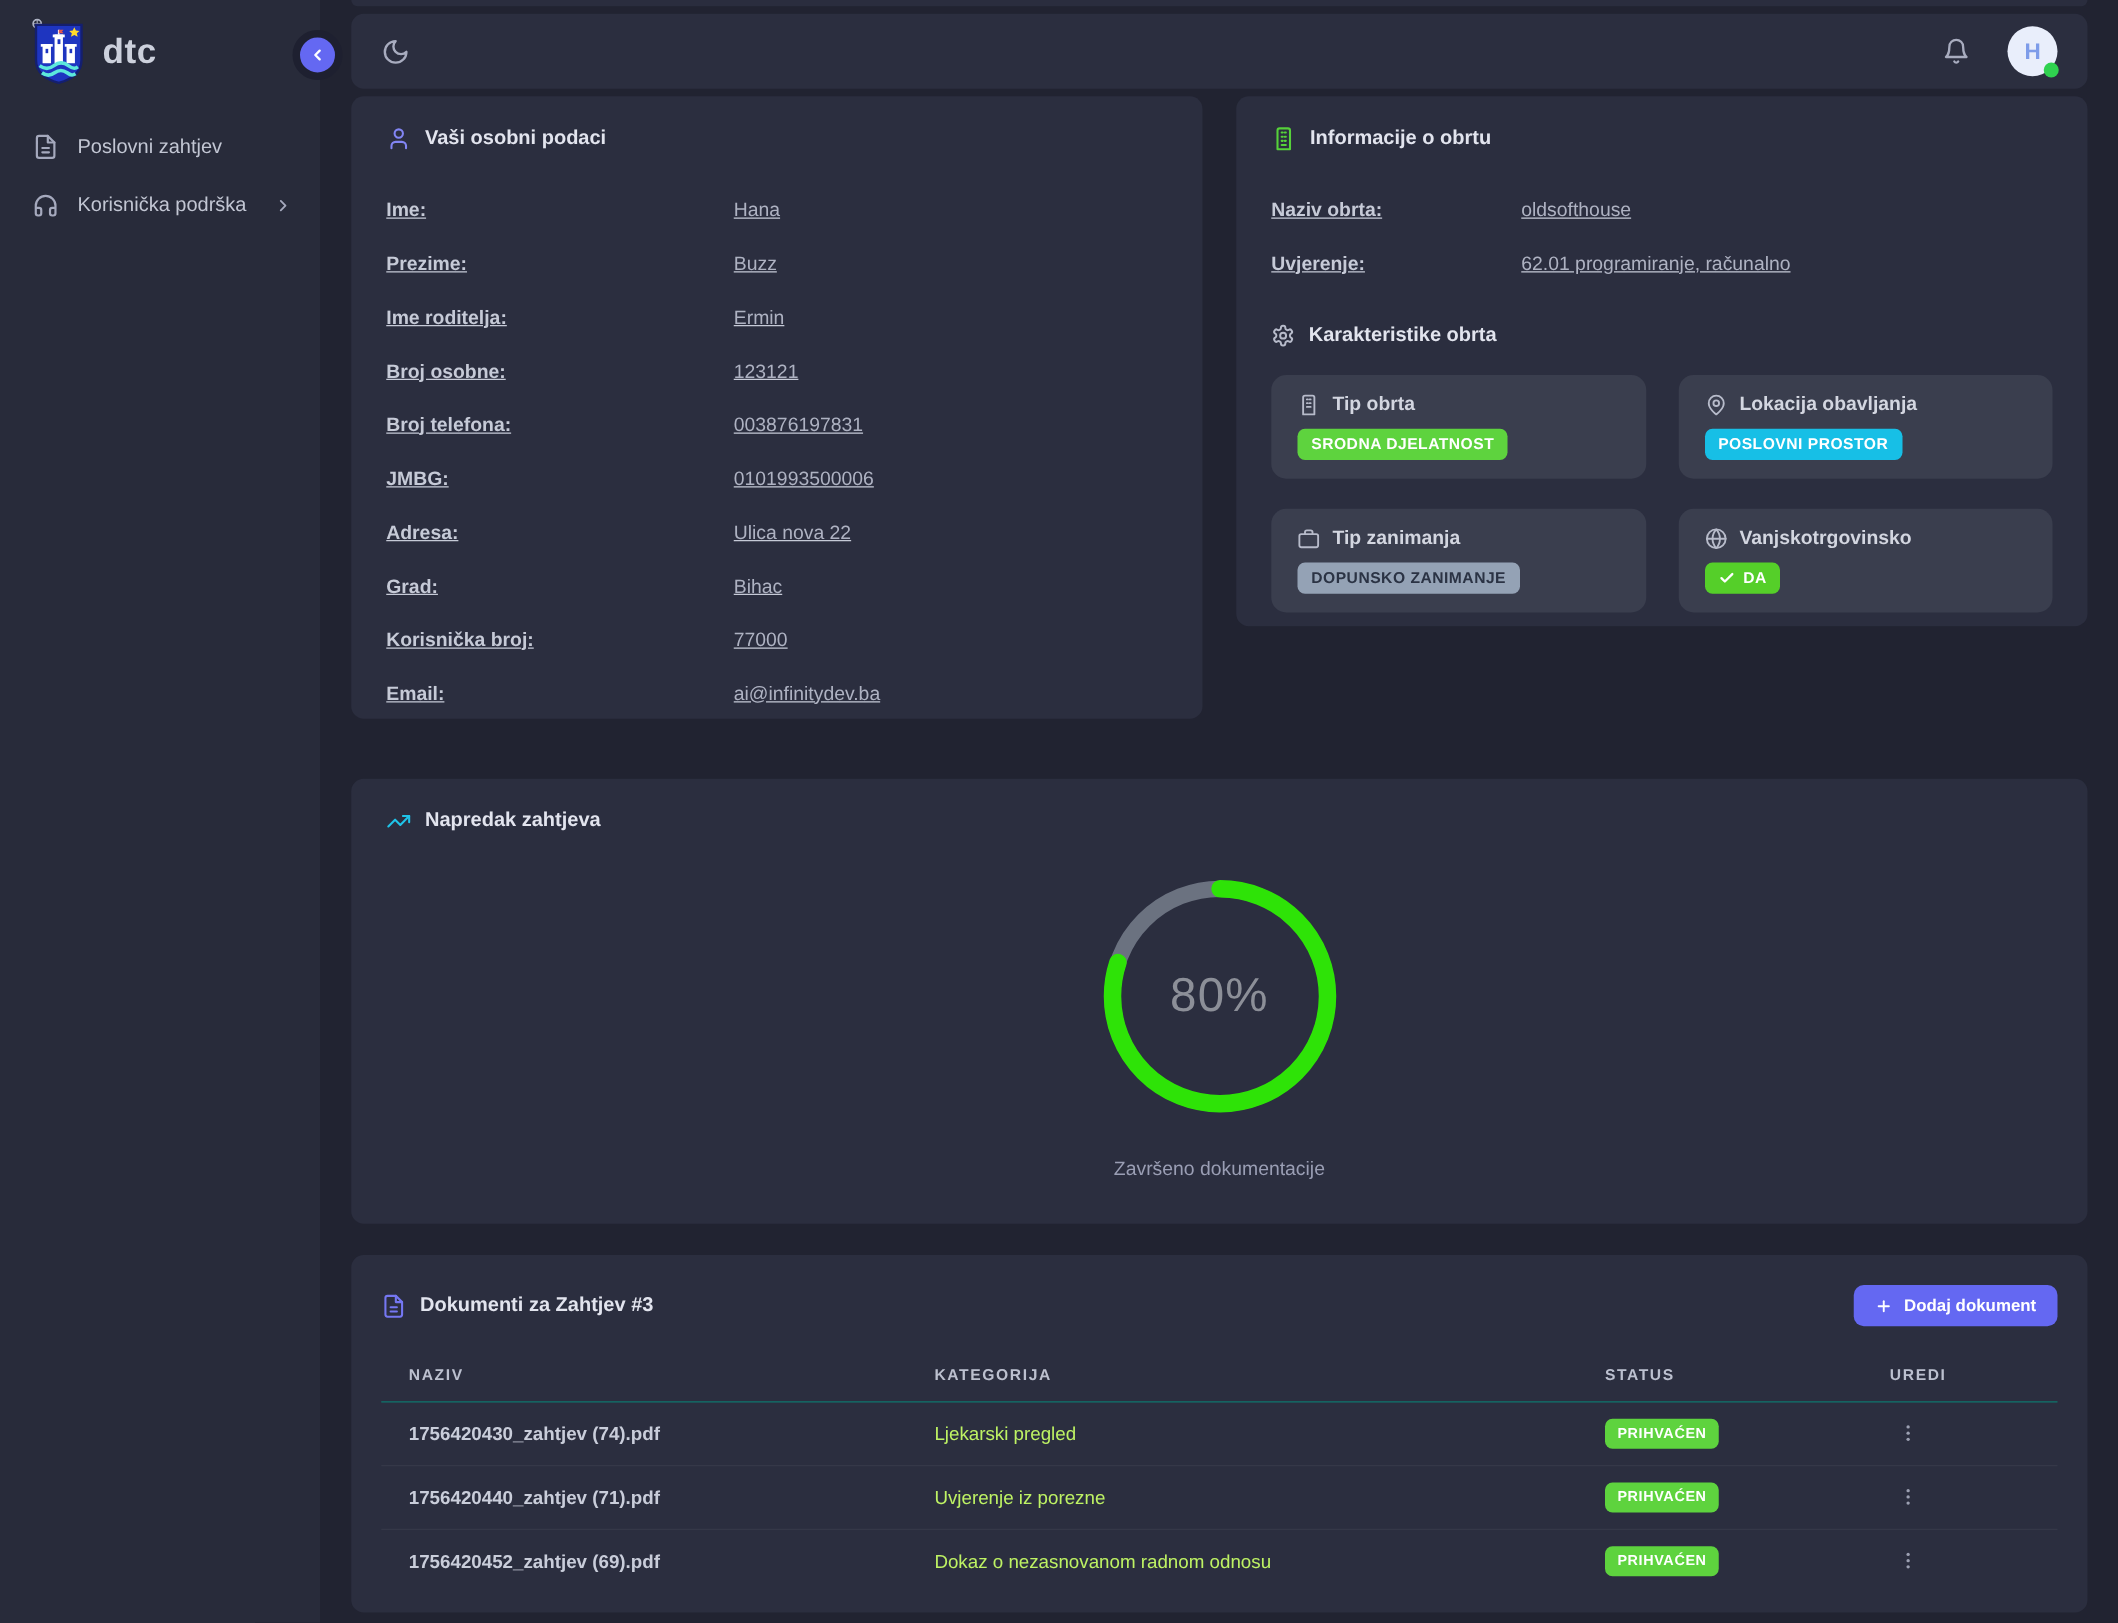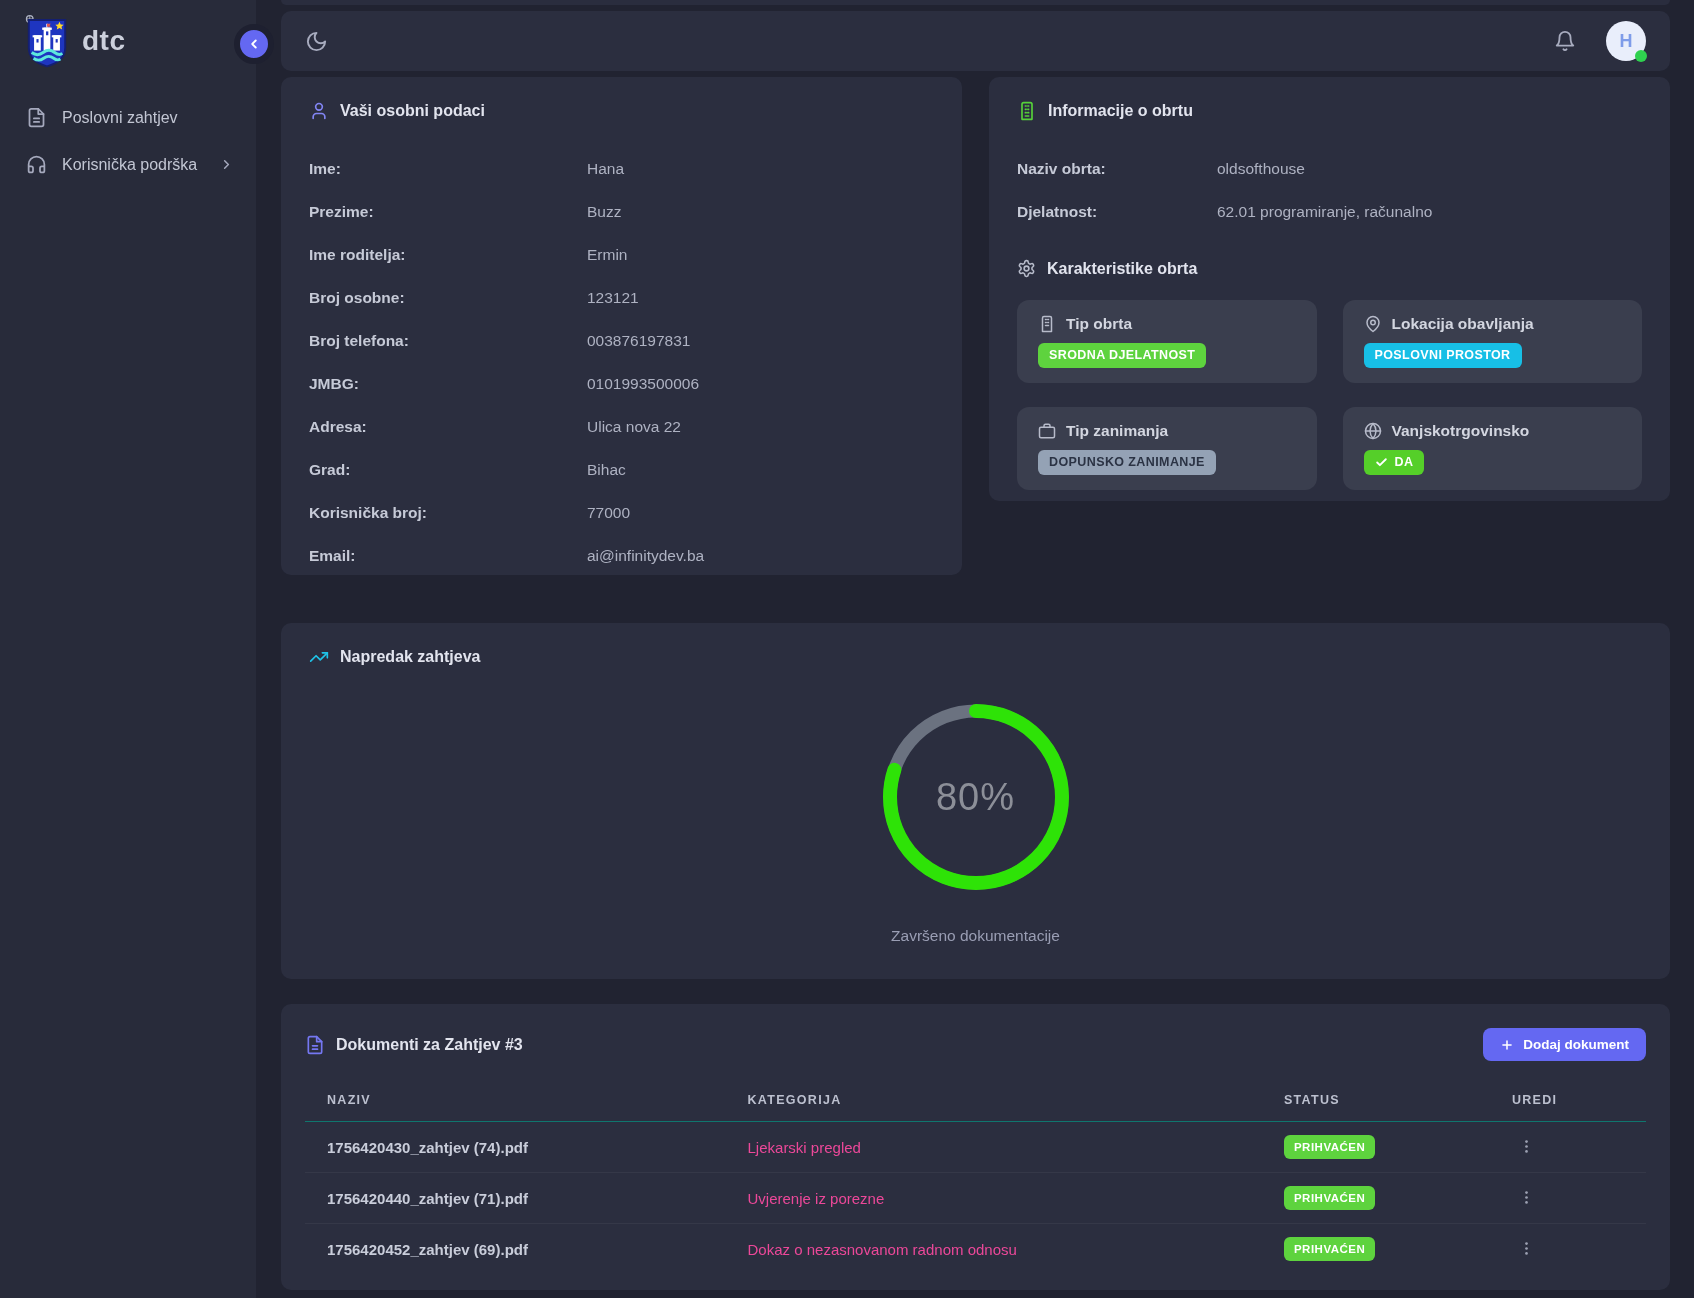--- a/index.html
+++ b/index.html
@@ -51,21 +51,21 @@
     border-radius:50%; background:#2fd14f;
   }
   
   .row-top { display:flex; gap:27px; margin-bottom:48px; }
   .card { background:#2b2e3f; border-radius:10px; }
   .card-personal { flex:1; padding:24px 28px; height:498px; }
   .card-obrt { flex:1; padding:24px 28px; height:424px; }
   .card-header { display:flex; align-items:center; gap:11px; }
   .card-title { font-size:16px; font-weight:700; color:#e2e4ee; }
   .fields { margin-top:26px; }
-  .field-row { display:flex; align-items:center; height:43px; }
+  .field-row { display:flex; align-items:center; height:43px;text-decoration:underline; }
   .field-label { width:278px; font-size:15.5px; font-weight:700; color:#c6cad7; }
   .card-obrt .field-label { width:200px; }
   .field-value { font-size:15.5px; color:#aeb2c2; }
   .subheader { display:flex; align-items:center; gap:11px; margin-top:26px; }
   .char-grid { display:grid; grid-template-columns:1fr 1fr; gap:24px 26px; margin-top:22px; }
   .char-card { background:#3a3e4e; border-radius:12px; padding:15px 21px; }
   .char-title-row { display:flex; align-items:flex-start; gap:10px; color:#d3d6e0; font-size:15.5px; font-weight:700; }
   .char-title-row svg { color:#b7bbca; }
   .badge {
     display:inline-flex; align-items:center; gap:7px; margin-top:10px;
@@ -93,21 +93,21 @@
   }
   table.docs { width:100%; border-collapse:collapse; margin-top:24px; }
   table.docs th {
     text-align:left; font-size:12.5px; font-weight:700; letter-spacing:1.3px;
     color:#bcc0cf; padding:8px 0 14px; border-bottom:1px solid #0f766e;
   }
   table.docs td { padding:13px 0; border-bottom:1px solid #353848; font-size:15px; vertical-align:middle; }
   table.docs tr:last-child td { border-bottom:none; }
   .col-pad { padding-left:22px !important; }
   td.doc-name { font-weight:700; color:#c9cdda; }
-  td.doc-cat { color:#ec4899; }
+  td.doc-cat { color:#bef264; }
   .status-badge {
     display:inline-block; background:#5ed33e; color:#fff;
     font-size:11.5px; font-weight:700; letter-spacing:0.5px;
     padding:6px 10px; border-radius:6px;
   }
   .kebab { background:none; border:none; color:#9ca0b2; cursor:pointer; padding:2px 6px; }
   svg { display:block; }
 </style>
 </head>
 <body>
@@ -265,21 +265,21 @@
             </svg>
         </span>
         <span class="card-title">Informacije o obrtu</span>
       </div>
       <div class="fields">
         <div class="field-row">
             <span class="field-label">Naziv obrta:</span>
             <span class="field-value">oldsofthouse</span>
           </div>
         <div class="field-row">
-            <span class="field-label">Djelatnost:</span>
+            <span class="field-label">Uvjerenje:</span>
             <span class="field-value">62.01 programiranje, računalno</span>
           </div>
       </div>
 
       <div class="subheader">
         <span style="color:#b7bbca;">
           <svg width="19" height="19" viewBox="0 0 24 24" fill="none" stroke="currentColor" stroke-width="2" stroke-linecap="round" stroke-linejoin="round">
               <circle cx="12" cy="12" r="3"></circle>
               <path d="M12.22 2h-.44a2 2 0 0 0-2 2v.18a2 2 0 0 1-1 1.73l-.43.25a2 2 0 0 1-2 0l-.15-.08a2 2 0 0 0-2.73.73l-.22.38a2 2 0 0 0 .73 2.73l.15.1a2 2 0 0 1 1 1.72v.51a2 2 0 0 1-1 1.74l-.15.09a2 2 0 0 0-.73 2.73l.22.38a2 2 0 0 0 2.73.73l.15-.08a2 2 0 0 1 2 0l.43.25a2 2 0 0 1 1 1.73V20a2 2 0 0 0 2 2h.44a2 2 0 0 0 2-2v-.18a2 2 0 0 1 1-1.73l.43-.25a2 2 0 0 1 2 0l.15.08a2 2 0 0 0 2.73-.73l.22-.39a2 2 0 0 0-.73-2.73l-.15-.08a2 2 0 0 1-1-1.74v-.5a2 2 0 0 1 1-1.74l.15-.09a2 2 0 0 0 .73-2.73l-.22-.38a2 2 0 0 0-2.73-.73l-.15.08a2 2 0 0 1-2 0l-.43-.25a2 2 0 0 1-1-1.73V4a2 2 0 0 0-2-2z"></path>
             </svg>

